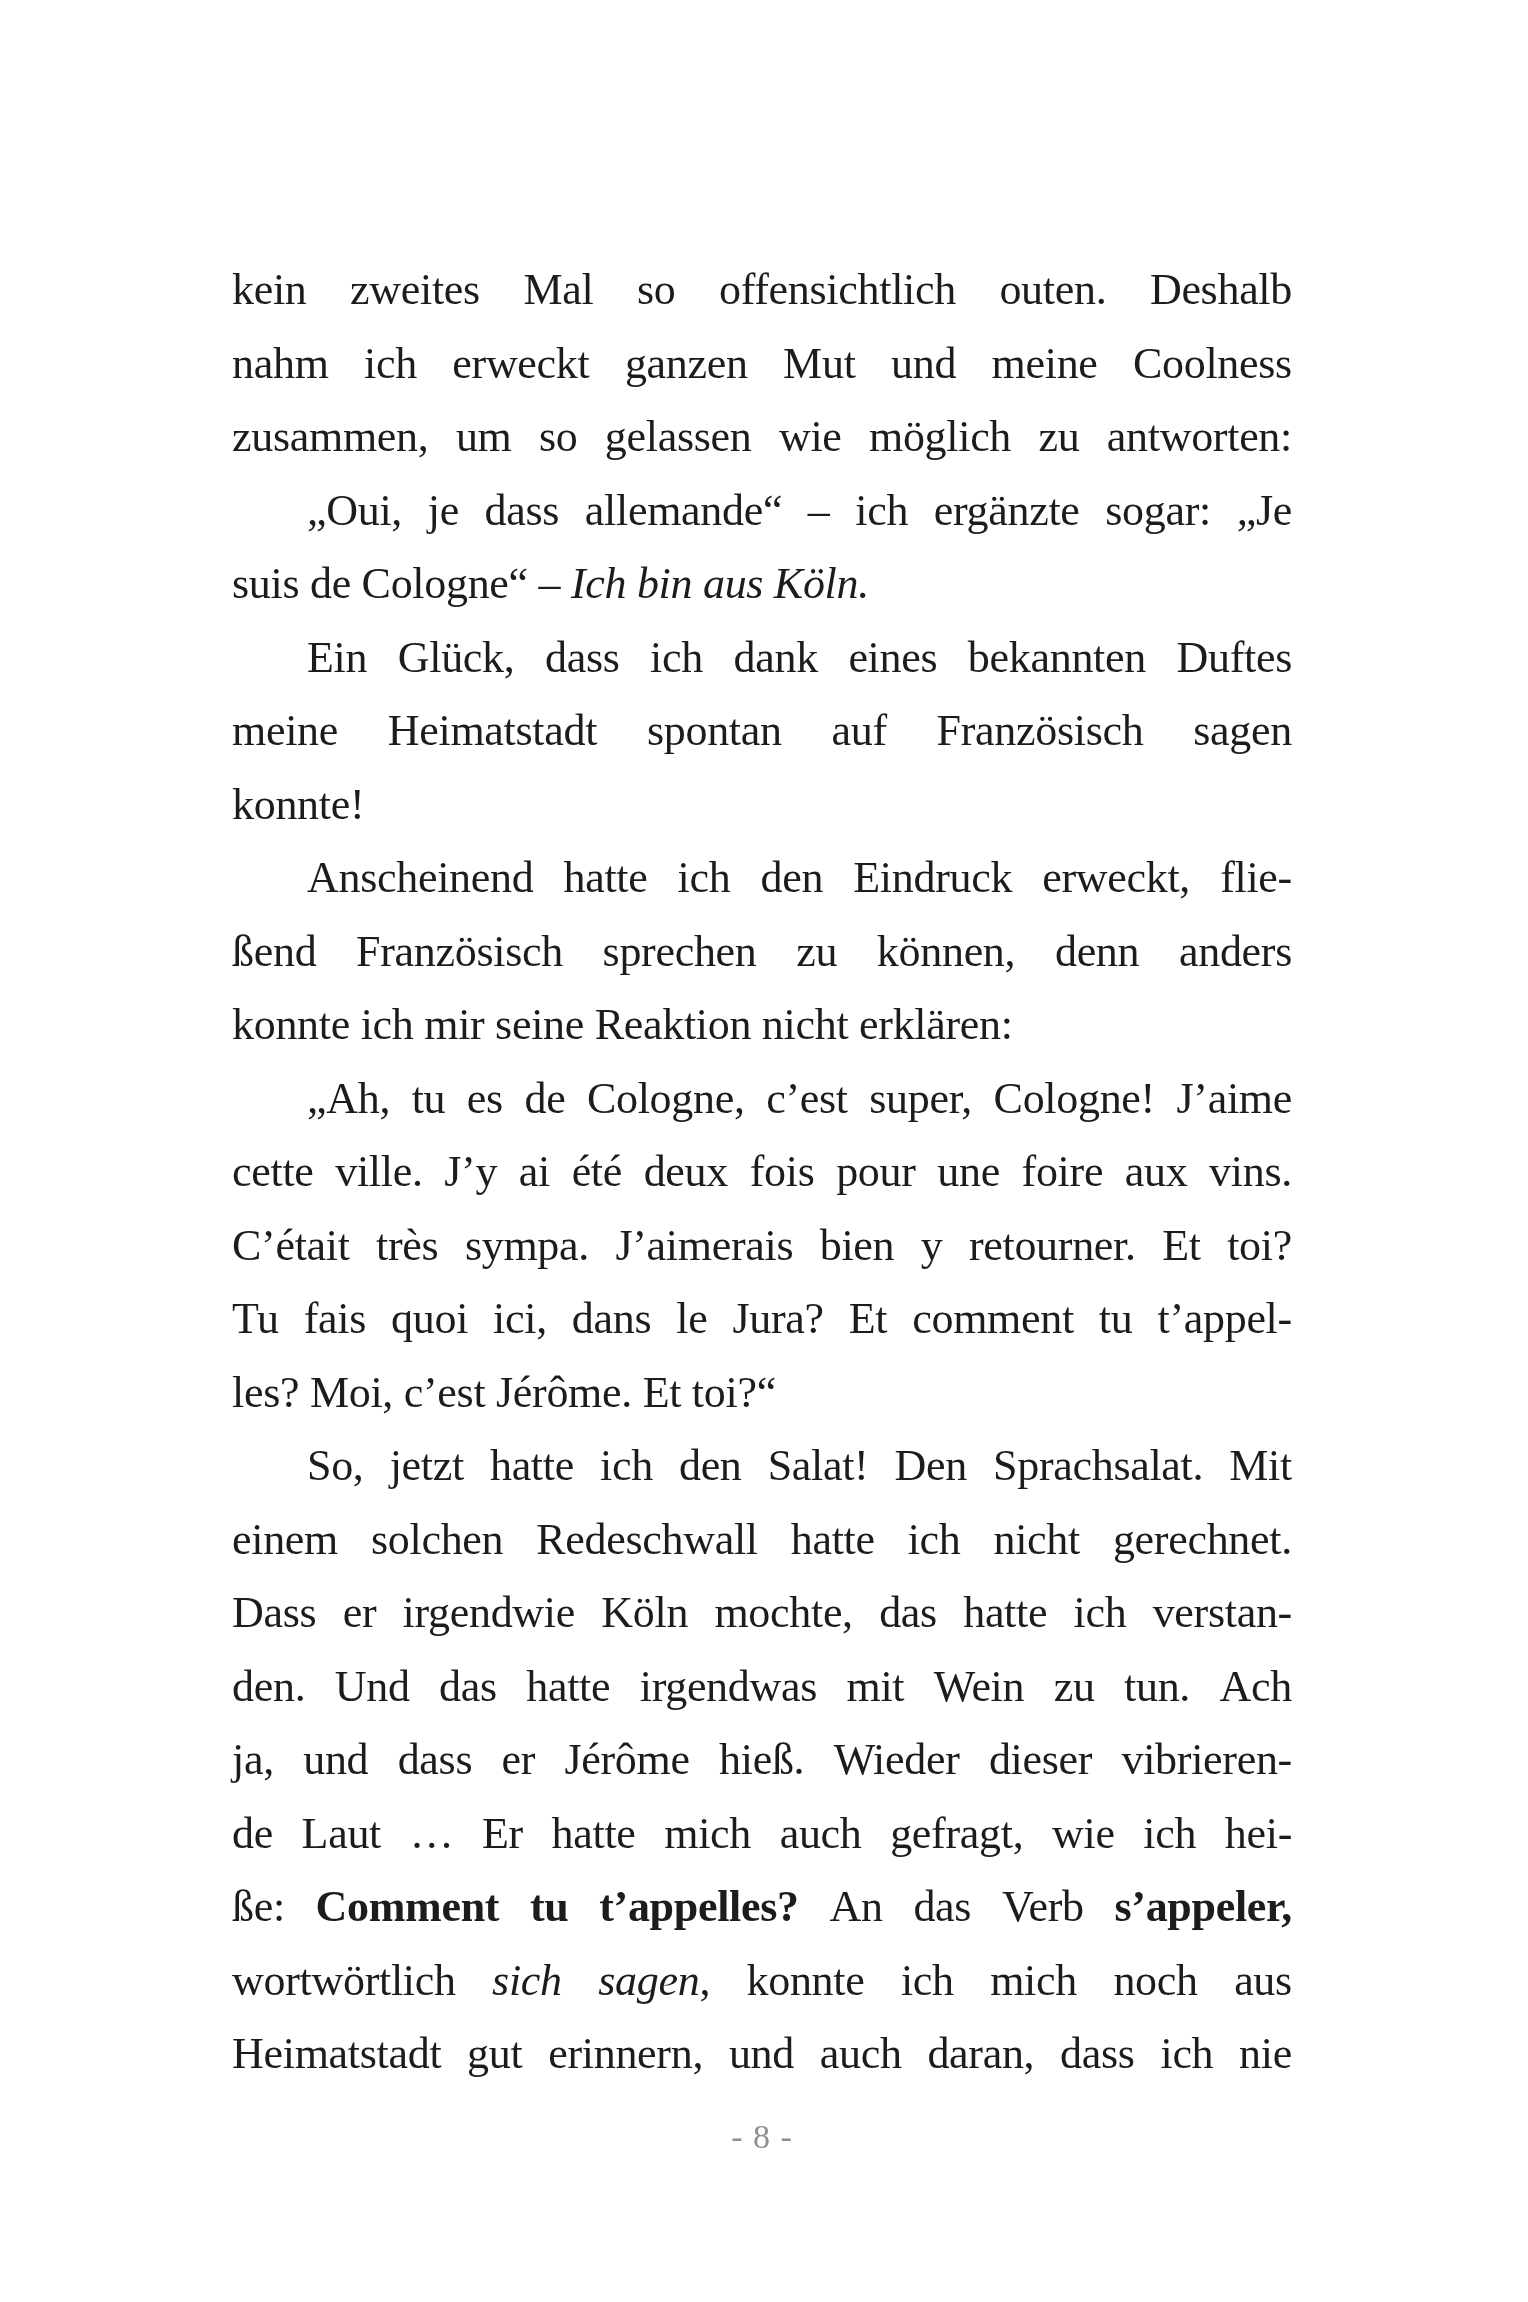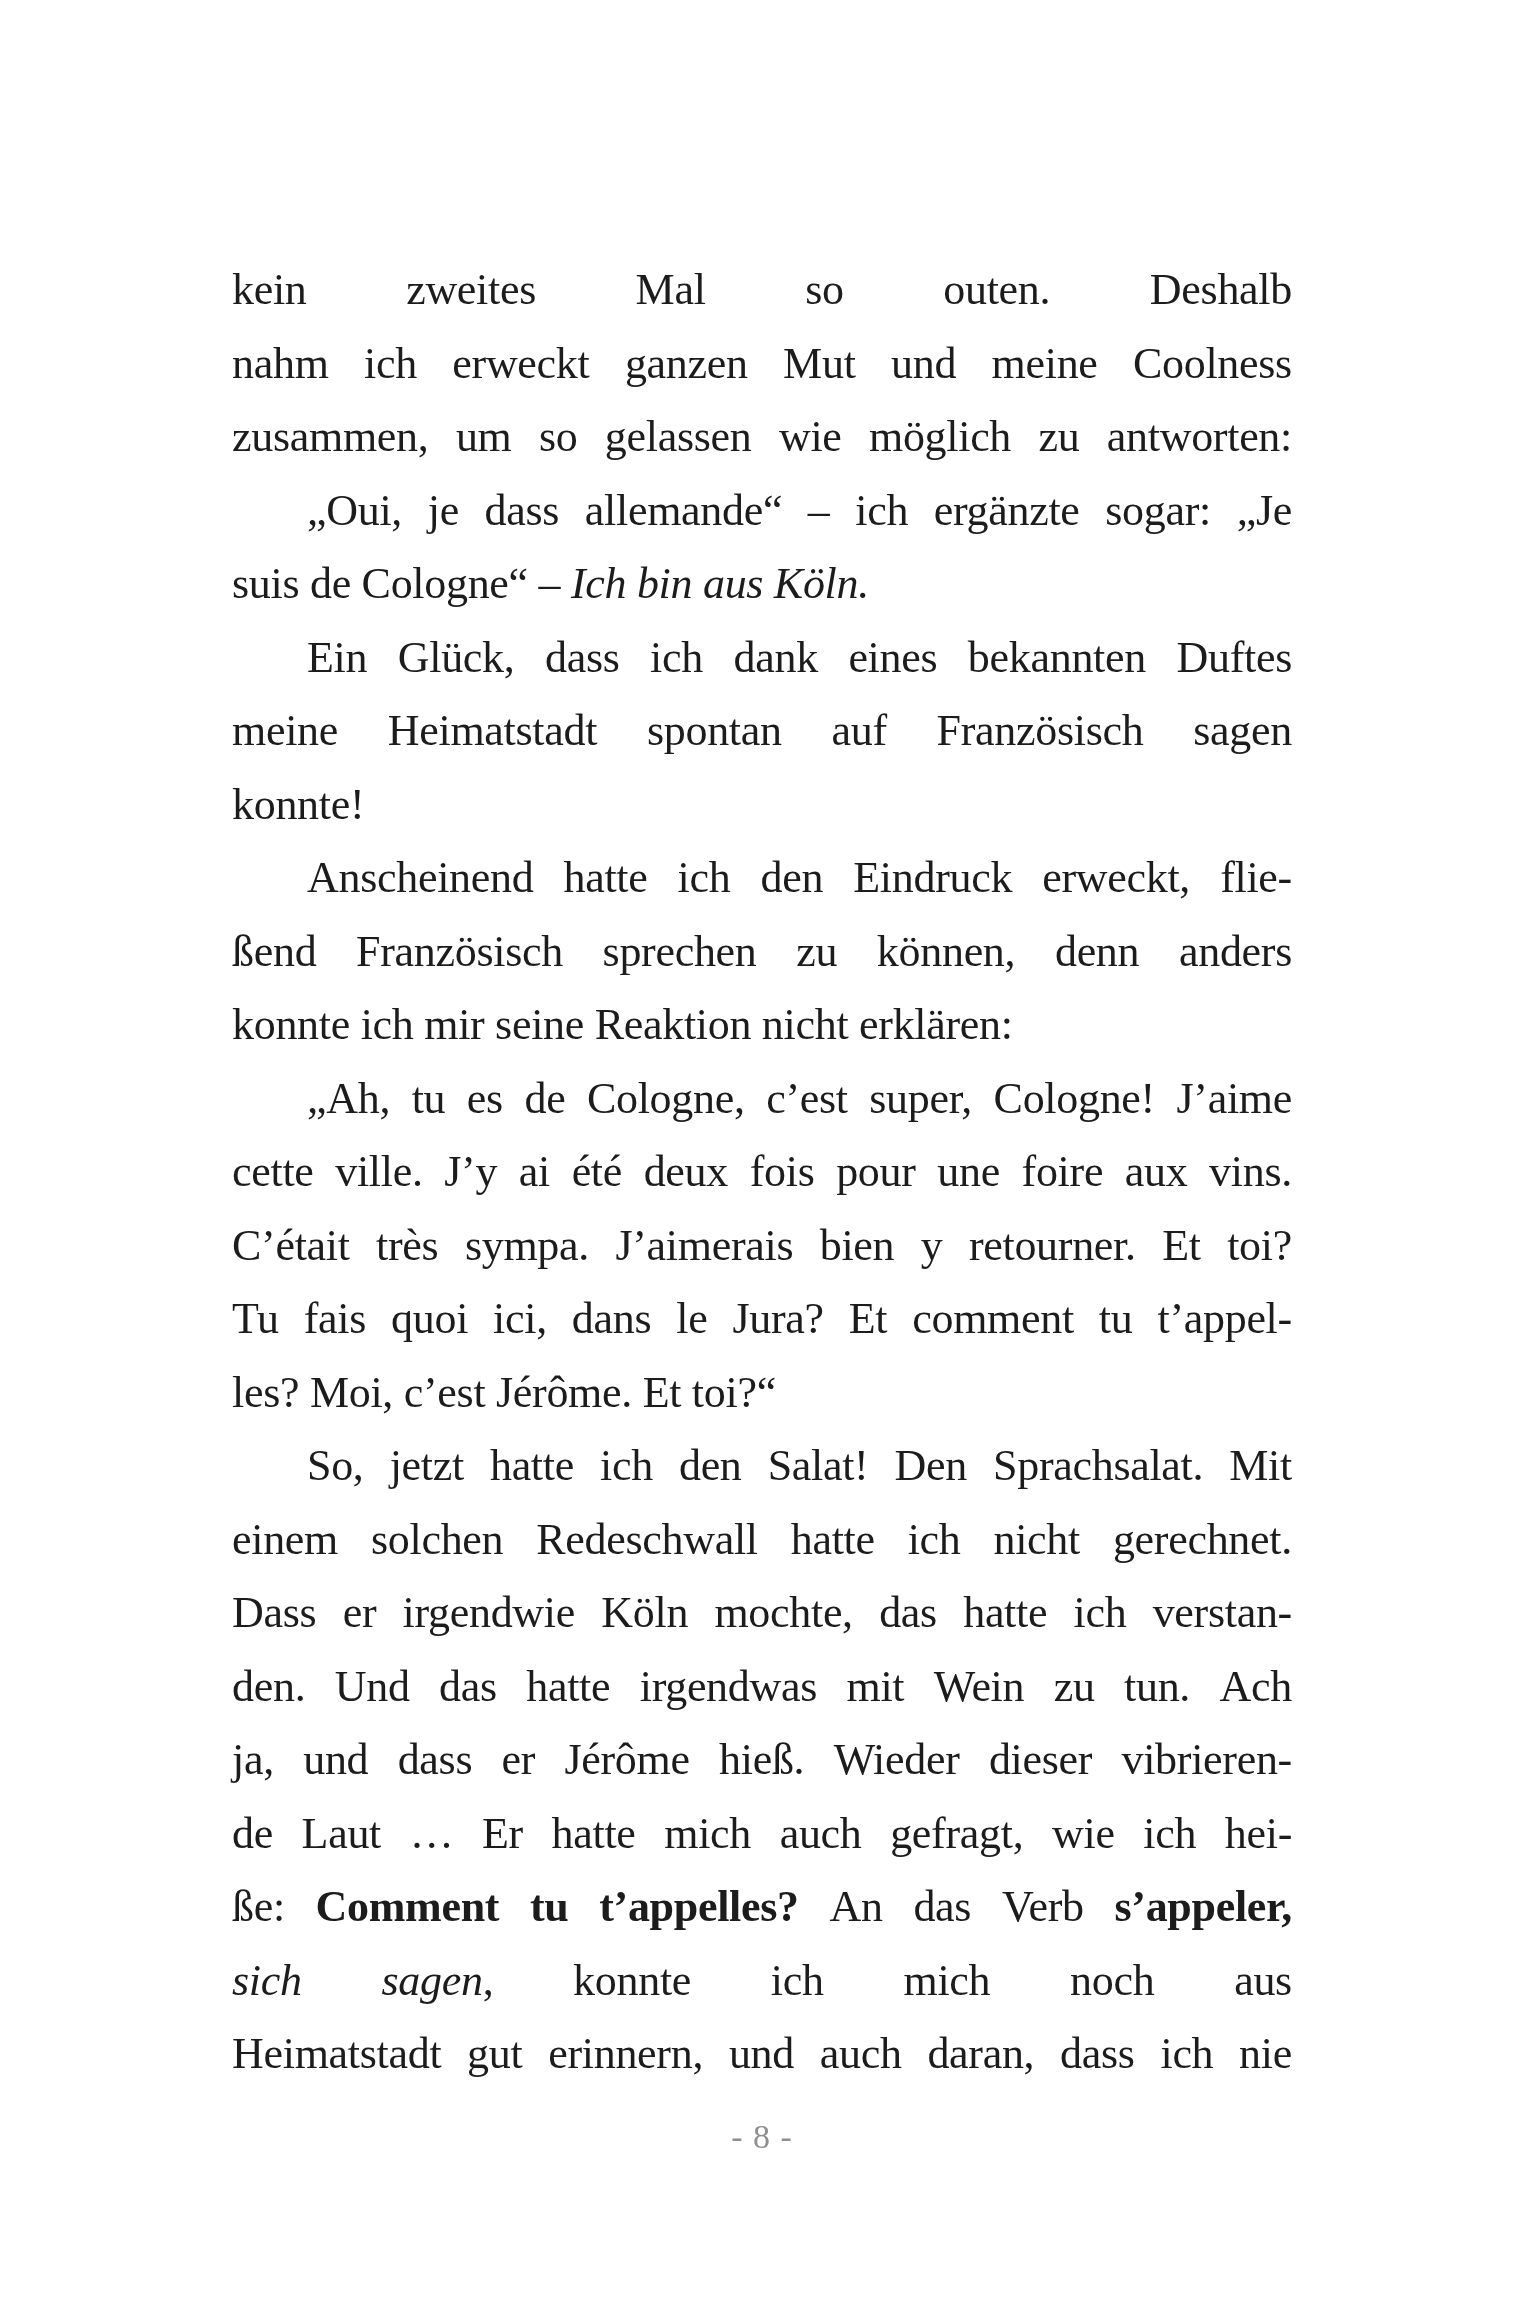--- a/index.html
+++ b/index.html
@@ -45,20 +45,21 @@
 </head>
 <body>
 
 <div class="page">
   <div class="text-block">
       <div class="line">
         <span class="w"><span class="s-r">kein</span></span>
         <span class="w"><span class="s-r">zweites</span></span>
         <span class="w"><span class="s-r">Mal</span></span>
         <span class="w"><span class="s-r">so</span></span>
+        <span class="w"><span class="s-r">offensichtlich</span></span>
         <span class="w"><span class="s-r">outen.</span></span>
         <span class="w"><span class="s-r">Deshalb</span></span>
       </div>
       <div class="line">
         <span class="w"><span class="s-r">nahm</span></span>
         <span class="w"><span class="s-r">ich</span></span>
         <span class="w"><span class="s-r">erweckt</span></span>
         <span class="w"><span class="s-r">ganzen</span></span>
         <span class="w"><span class="s-r">Mut</span></span>
         <span class="w"><span class="s-r">und</span></span>
@@ -246,20 +247,21 @@
         <span class="w"><span class="s-r">ße:</span></span>
         <span class="w"><span class="s-b">Comment</span></span>
         <span class="w"><span class="s-b">tu</span></span>
         <span class="w"><span class="s-b">t’appelles?</span></span>
         <span class="w"><span class="s-r">An</span></span>
         <span class="w"><span class="s-r">das</span></span>
         <span class="w"><span class="s-r">Verb</span></span>
         <span class="w"><span class="s-b">s’appeler,</span></span>
       </div>
       <div class="line">
+        <span class="w"><span class="s-r">wortwörtlich</span></span>
         <span class="w"><span class="s-i">sich</span></span>
         <span class="w"><span class="s-i">sagen</span><span class="s-r">,</span></span>
         <span class="w"><span class="s-r">konnte</span></span>
         <span class="w"><span class="s-r">ich</span></span>
         <span class="w"><span class="s-r">mich</span></span>
         <span class="w"><span class="s-r">noch</span></span>
         <span class="w"><span class="s-r">aus</span></span>
       </div>
       <div class="line">
         <span class="w"><span class="s-r">Heimatstadt</span></span>

